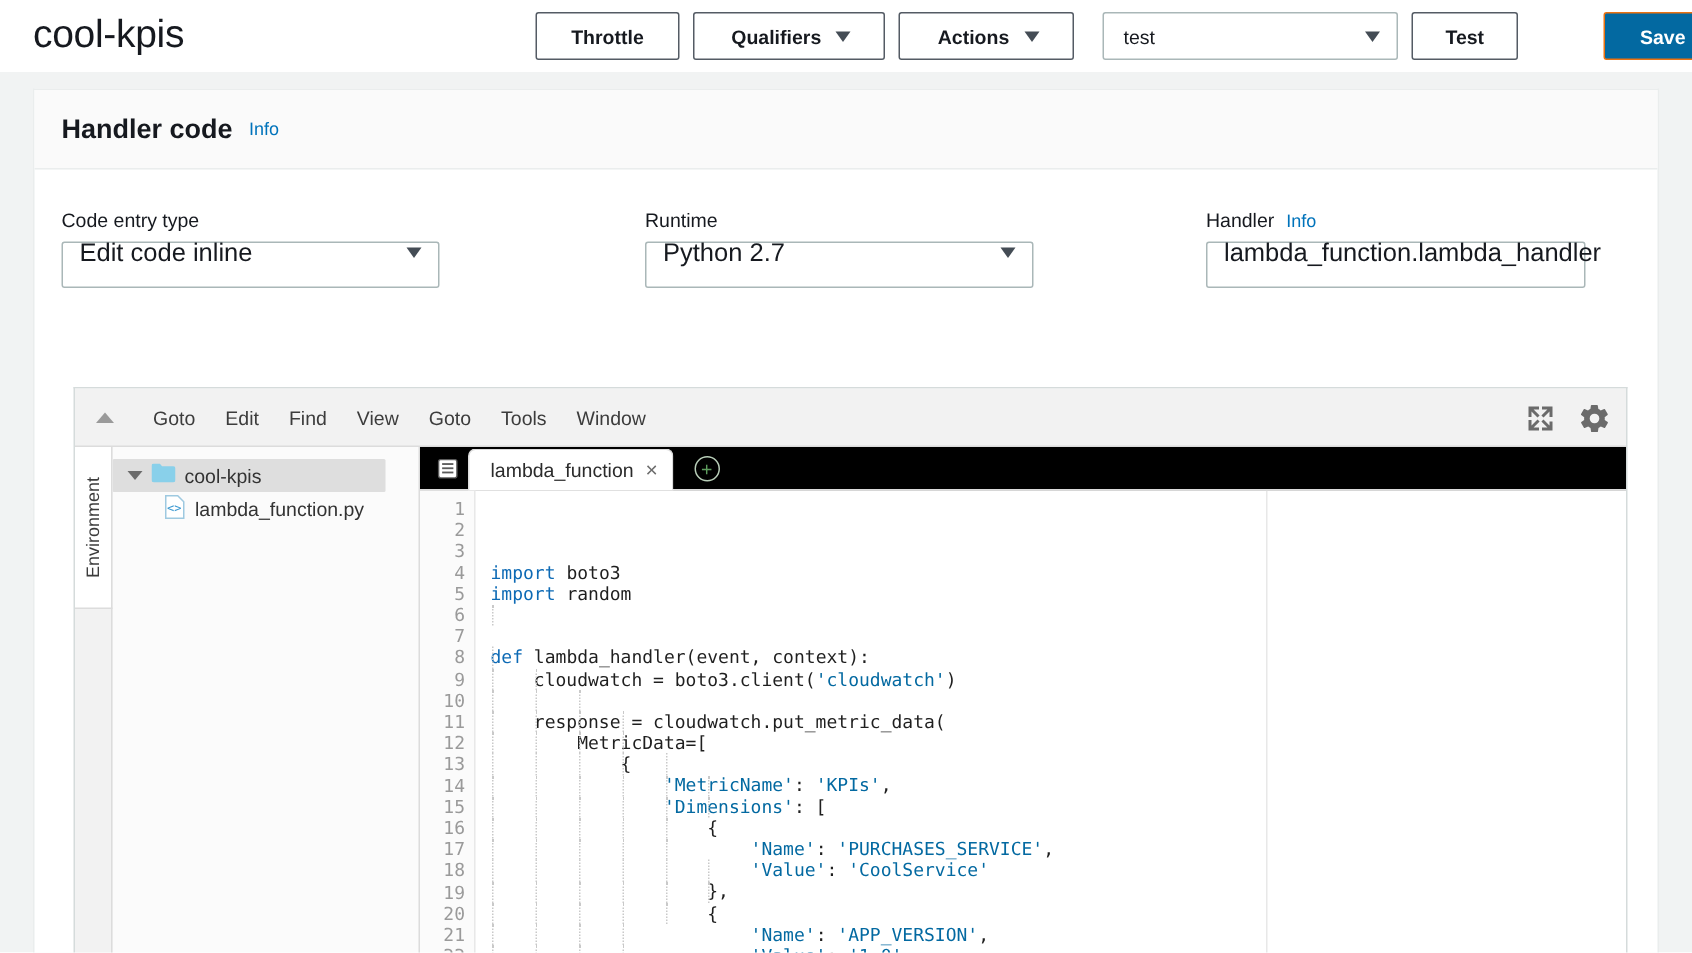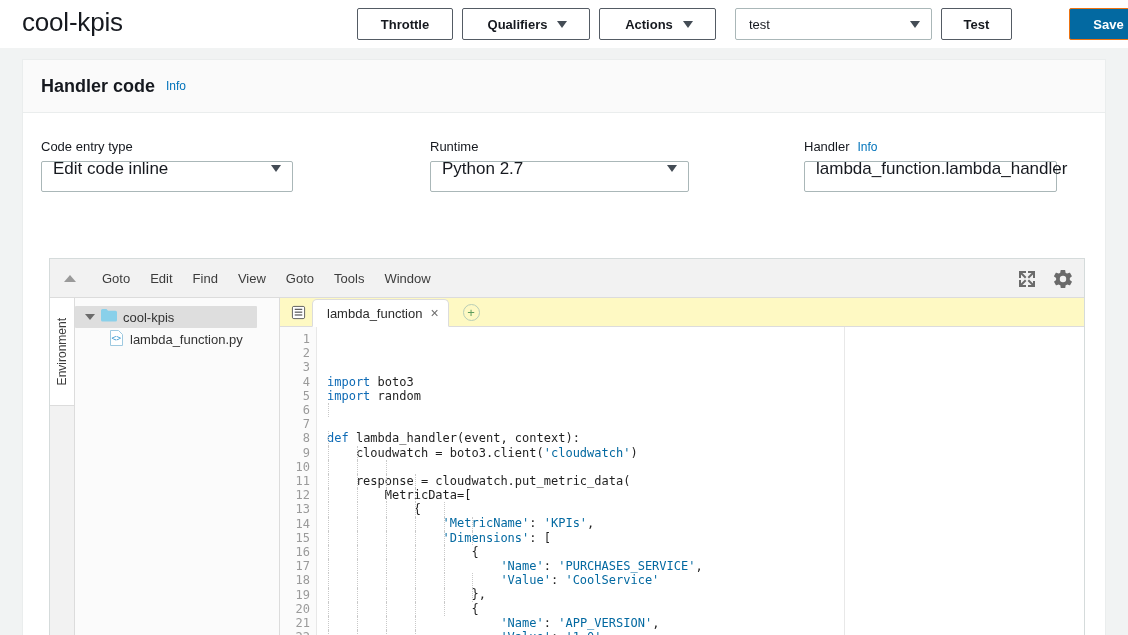--- a/index.html
+++ b/index.html
@@ -282,21 +282,21 @@
   .file-icon { flex: 0 0 auto; }
 
   .code-area {
     flex: 1 1 auto;
     position: relative;
     background: #ffffff;
     overflow: hidden;
   }
   .tabbar {
     height: 29px;
-    background: #fef9c3;
+    background: #000000;
     border-bottom: 1px solid #dcdcdc;
     display: flex;
     align-items: flex-end;
     padding-left: 4px;
     position: relative;
   }
   .tab-listicon {
     width: 28px; height: 28px;
     display: flex; align-items: center; justify-content: center;
     cursor: pointer;

